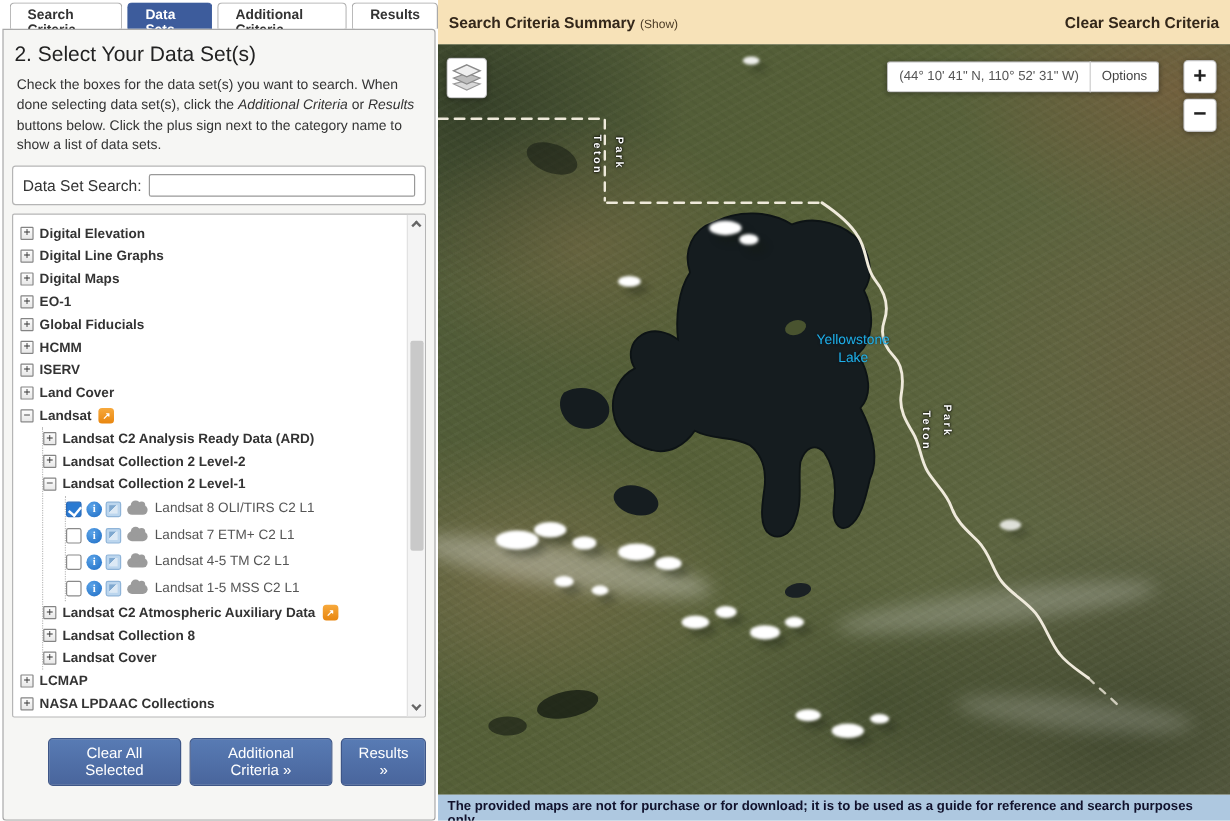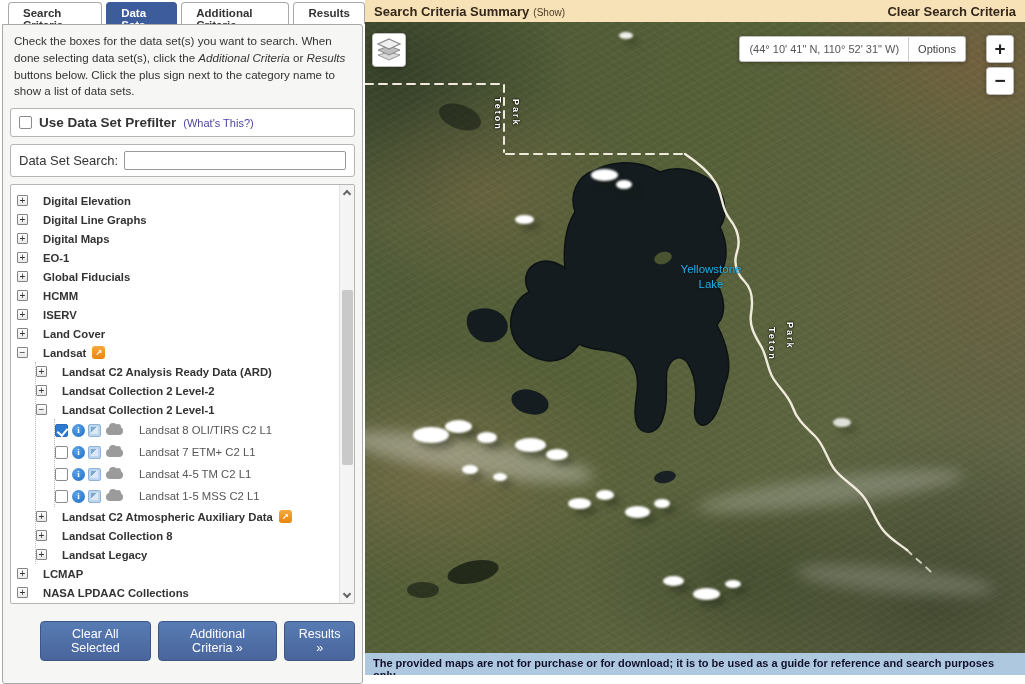--- a/index.html
+++ b/index.html
@@ -25,40 +25,40 @@
   .treebox { background:#fff; border:1px solid #b5b5b5; border-radius:2px; flex:0 0 420px; height:420px; position:relative; overflow:hidden; }
   .treescroll { position:absolute; top:0; left:0; right:15px; bottom:0; overflow:hidden; padding:6px 0 0 6px; }
   .sbar { position:absolute; top:0; right:0; width:15px; bottom:0; background:#f4f4f4; border-left:1px solid #e2e2e2; }
   .sbar .chev { position:absolute; left:4px; width:6px; height:6px; border:solid #666; border-width:2px 2px 0 0; }
   .chev.up { top:6px; transform:rotate(-45deg); }
   .chev.dn { bottom:6px; transform:rotate(135deg); }
   .sthumb { position:absolute; left:2px; width:11px; top:105px; height:175px; background:#c9c9c9; border-radius:2px; }
   .tree-row { display:flex; align-items:center; height:19px; white-space:nowrap; }
   .tree-row.leaf { height:22px; }
   .twisty { width:11px; height:11px; border:1px solid #848484; background:linear-gradient(#fdfdfd,#e8e8e8); color:#333; font-size:10px; line-height:9px; text-align:center; margin-right:5px; flex:0 0 11px; border-radius:1px; }
-  .tlabel { font-size:11.3px; font-weight:bold; color:#333;margin-left:10px; }
+  .tlabel { font-size:11.3px; font-weight:bold; color:#333; }
   .tlabel.leaf { font-weight:normal; color:#555; font-size:11.3px; }
   .tree-children { margin-left:18px; border-left:1px dotted #bdbdbd; padding-left:0px; }
   .tree-children > .tree-row, .tree-children > .tree-children { position:relative; left:0; }
   .badge { width:13px; height:13px; border-radius:3px; background:linear-gradient(#f7a93c,#e8860f); color:#fff; font-size:8px; font-weight:bold; display:inline-flex; align-items:center; justify-content:center; margin-left:6px; }
   .cbx { width:13px; height:13px; border:1px solid #8a8a8a; border-radius:2px; background:#fff; margin-right:4px; position:relative; flex:0 0 13px; }
   .cbx.checked { background:#2a7ad2; border-color:#2a6ab8; }
   .cbx.checked::after { content:""; position:absolute; left:3px; top:1px; width:5px; height:8px; border:solid #fff; border-width:0 2px 2px 0; transform:rotate(40deg); }
   .ico-info { width:13px; height:13px; border-radius:50%; background:radial-gradient(circle at 35% 30%, #5aa3e8, #1d6cc4); color:#fff; font-size:9px; font-weight:bold; font-family:"Liberation Serif", serif; display:inline-flex; align-items:center; justify-content:center; margin-right:3px; flex:0 0 13px; }
   .ico-viz { width:13px; height:13px; border-radius:2px; background:#bcd6ee; border:1px solid #8fb4d8; position:relative; margin-right:4px; flex:0 0 13px; }
   .ico-viz::after { content:""; position:absolute; left:2px; top:2px; width:7px; height:7px; background:linear-gradient(135deg,#7fa8cf 40%, #dce9f5 40%); }
   .ico-cloud { width:17px; height:8px; background:#9b9b9b; border-radius:8px; position:relative; margin:0 6px 0 1px; flex:0 0 17px; top:1px; }
   .ico-cloud::before { content:""; position:absolute; width:8px; height:8px; background:#9b9b9b; border-radius:50%; top:-4px; left:3px; }
   .ico-cloud::after { content:""; position:absolute; width:6px; height:6px; background:#9b9b9b; border-radius:50%; top:-3px; left:9px; }
   .btnrow { display:flex; gap:7px; padding:17px 0 0 30px; }
   .btn { background:linear-gradient(#587bb4,#49659c); border:1px solid #3e5687; color:#fff; font-size:12.5px; border-radius:4px; padding:5px 12px; cursor:pointer; font-family:"Liberation Sans", sans-serif; }
 
   
   .right { width:660px; flex:0 0 660px; display:flex; flex-direction:column; }
-  .mapbar { height:22px; background:#f7e2b8; display:flex; align-items:center; justify-content:space-between; padding:0 9px; }
+  .mapbar { height:37px; background:#f7e2b8; display:flex; align-items:center; justify-content:space-between; padding:0 9px; }
   .mapbar .lft { font-size:13px; font-weight:bold; color:#33271a; }
   .mapbar .show { font-size:10px; font-weight:normal; color:#4a3a24; margin-left:4px; cursor:pointer; }
   .mapbar .clr { font-size:13px; font-weight:bold; color:#33271a; cursor:pointer; }
   .map { position:relative; height:631px; overflow:hidden; background:#57603c; }
   .terrain { position:absolute; inset:0;
     background-image:
       radial-gradient(250px 170px at 93% 6%, rgba(118,96,62,.85), rgba(118,96,62,0) 72%),
       radial-gradient(300px 260px at 97% 42%, rgba(112,96,64,.55), rgba(112,96,64,0) 70%),
       radial-gradient(280px 170px at 10% 71%, rgba(142,122,86,.5), rgba(142,122,86,0) 70%),
       radial-gradient(210px 150px at 18% 27%, rgba(128,108,72,.45), rgba(128,108,72,0) 70%),
@@ -97,27 +97,23 @@
 <div class="app">
 
   <div class="left">
     <div class="tabbar">
       <div class="tab">Search Criteria</div>
       <div class="tab active">Data Sets</div>
       <div class="tab">Additional Criteria</div>
       <div class="tab">Results</div>
     </div>
     <div class="panel">
+      <div class="h2">2. Select Your Data Set(s)</div>
       <div class="instr" id="instr"><span>Check the boxes for the data set(s) you want to search. When done selecting data set(s), click the </span><i>Additional Criteria</i><span> or </span><i>Results</i><span> buttons below. Click the plus sign next to the category name to show a list of data sets.</span></div>
 
-      <div class="boxrow">
-        <span class="cb-sq"></span>
-        <span class="prefilter-label">Use Data Set Prefilter</span>
-        <span class="whats">(What's This?)</span>
-      </div>
 
       <div class="boxrow">
         <span class="search-label">Data Set Search:</span>
         <input class="search-input" type="text" value="" style="">
       </div>
 
       <div class="treebox">
         <div class="treescroll" id="tree-root">
             <div class="tree-row">
               <span class="twisty">+</span>
@@ -203,21 +199,21 @@
                 <span class="twisty">+</span>
                 <span class="tlabel">Landsat C2 Atmospheric Auxiliary Data</span>
                 <span class="badge">↗</span>
               </div>
               <div class="tree-row">
                 <span class="twisty">+</span>
                 <span class="tlabel">Landsat Collection 8</span>
               </div>
               <div class="tree-row">
                 <span class="twisty">+</span>
-                <span class="tlabel">Landsat Legacy</span>
+                <span class="tlabel">Landsat Cover</span>
               </div>
             </div>
             <div class="tree-row">
               <span class="twisty">+</span>
               <span class="tlabel">LCMAP</span>
             </div>
             <div class="tree-row">
               <span class="twisty">+</span>
               <span class="tlabel">NASA LPDAAC Collections</span>
             </div>

